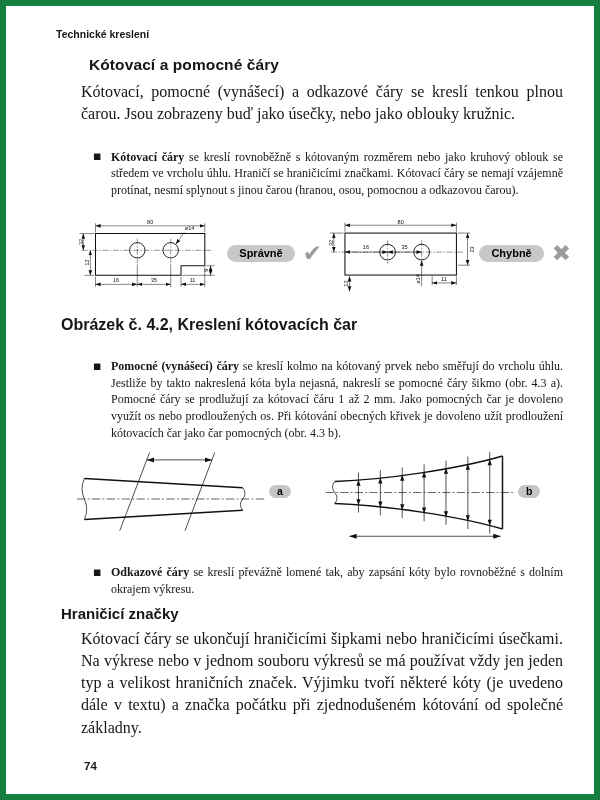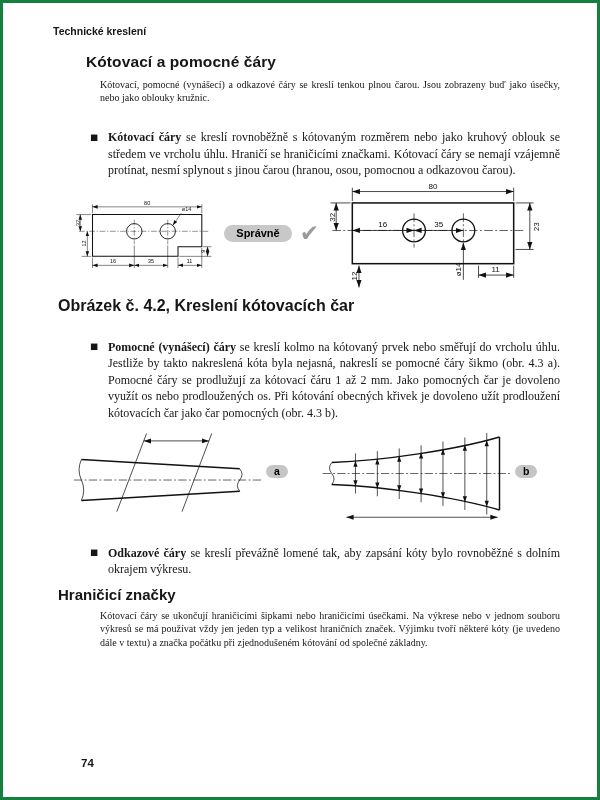--- a/index.html
+++ b/index.html
@@ -1,39 +1,39 @@
 <!DOCTYPE html>
 <html><head>
 <meta charset="utf-8">
 <style>
   * { margin:0; padding:0; box-sizing:border-box; }
   html,body { background:#fff; }
   .page {
     position:relative; width:600px; height:800px; background:#ffffff;
-    border:3px solid #15803d; overflow:hidden;
+    border:6px solid #15803d; overflow:hidden;
     font-family:"Liberation Serif", serif; color:#161616;
   }
   .running-header {
     position:absolute; left:50px; top:22px;
     font-family:"Liberation Sans",sans-serif; font-weight:bold; font-size:10.5px;
   }
   .page-number {
     position:absolute; left:78px; top:754px;
     font-family:"Liberation Sans",sans-serif; font-weight:bold; font-size:11.5px;
   }
   .content { position:absolute; left:75px; top:50px; width:482px; }
   h1 {
     font-family:"Liberation Sans",sans-serif; font-size:15.5px; line-height:1.2;
     margin-bottom:6px; letter-spacing:0.1px;margin-left:8px;
   }
   h2 {
     font-family:"Liberation Sans",sans-serif; font-size:15px; line-height:1.2;
     margin:8px 0 5px -20px;
   }
-  p.body { font-size:10px; line-height:1.38; text-align:justify; margin-bottom:3px;margin-left:22px; }
+  p.body { font-size:16px; line-height:1.38; text-align:justify; margin-bottom:3px; }
   .bullet { position:relative; padding-left:30px; margin-top:5px; }
   .bullet .marker {
     position:absolute; left:12px; top:2.5px; font-size:8.5px;
     font-family:"DejaVu Sans",sans-serif;
   }
   .bullet p { font-size:12px; line-height:1.38; text-align:justify;margin-top:24px; }
   .figure { margin-top:4px; }
   .fig-row { display:flex; margin-left:-8px; width:498px; }
   .fig-col { width:50%; display:flex; align-items:center; }
   .badge-row { display:flex; align-items:center; gap:8px; margin-top:-10px; height:28px; }
@@ -171,20 +171,24 @@
             </g>
             <text x="120" y="6.5" text-anchor="middle">80</text>
             <text x="15" y="38" text-anchor="middle" transform="rotate(-90 15 36)">32</text>
             <text x="67" y="46" text-anchor="middle">16</text>
             <text x="126" y="46" text-anchor="middle">35</text>
             <text x="230" y="48" text-anchor="middle" transform="rotate(-90 230 46)">23</text>
             <text x="38" y="100" text-anchor="middle" transform="rotate(-90 38 98)">12</text>
             <text x="147" y="93" text-anchor="middle" transform="rotate(-90 147 91)">ø14</text>
             <text x="186" y="94" text-anchor="middle">11</text>
           </svg>
+          <div class="badge-row">
+            <span class="badge">Chybně</span>
+            <span class="mark">✖</span>
+          </div>
         </div>
       </div>
       <div class="caption">Obrázek č. 4.2, Kreslení kótovacích čar</div>
     </div>
 
     <div class="bullet">
       <span class="marker">■</span>
       <p><b>Pomocné (vynášecí) čáry</b><span> se kreslí kolmo na kótovaný prvek nebo směřují do vrcholu úhlu. Jestliže by takto nakreslená kóta byla nejasná, nakreslí se pomocné čáry šikmo (obr. 4.3 a). Pomocné čáry se prodlužují za kótovací čáru 1 až 2 mm. Jako pomocných čar je dovoleno využít os nebo prodloužených os. Při kótování obecných křivek je dovoleno užít prodloužení kótovacích čar jako čar pomocných (obr. 4.3 b).</span></p>
     </div>
 

